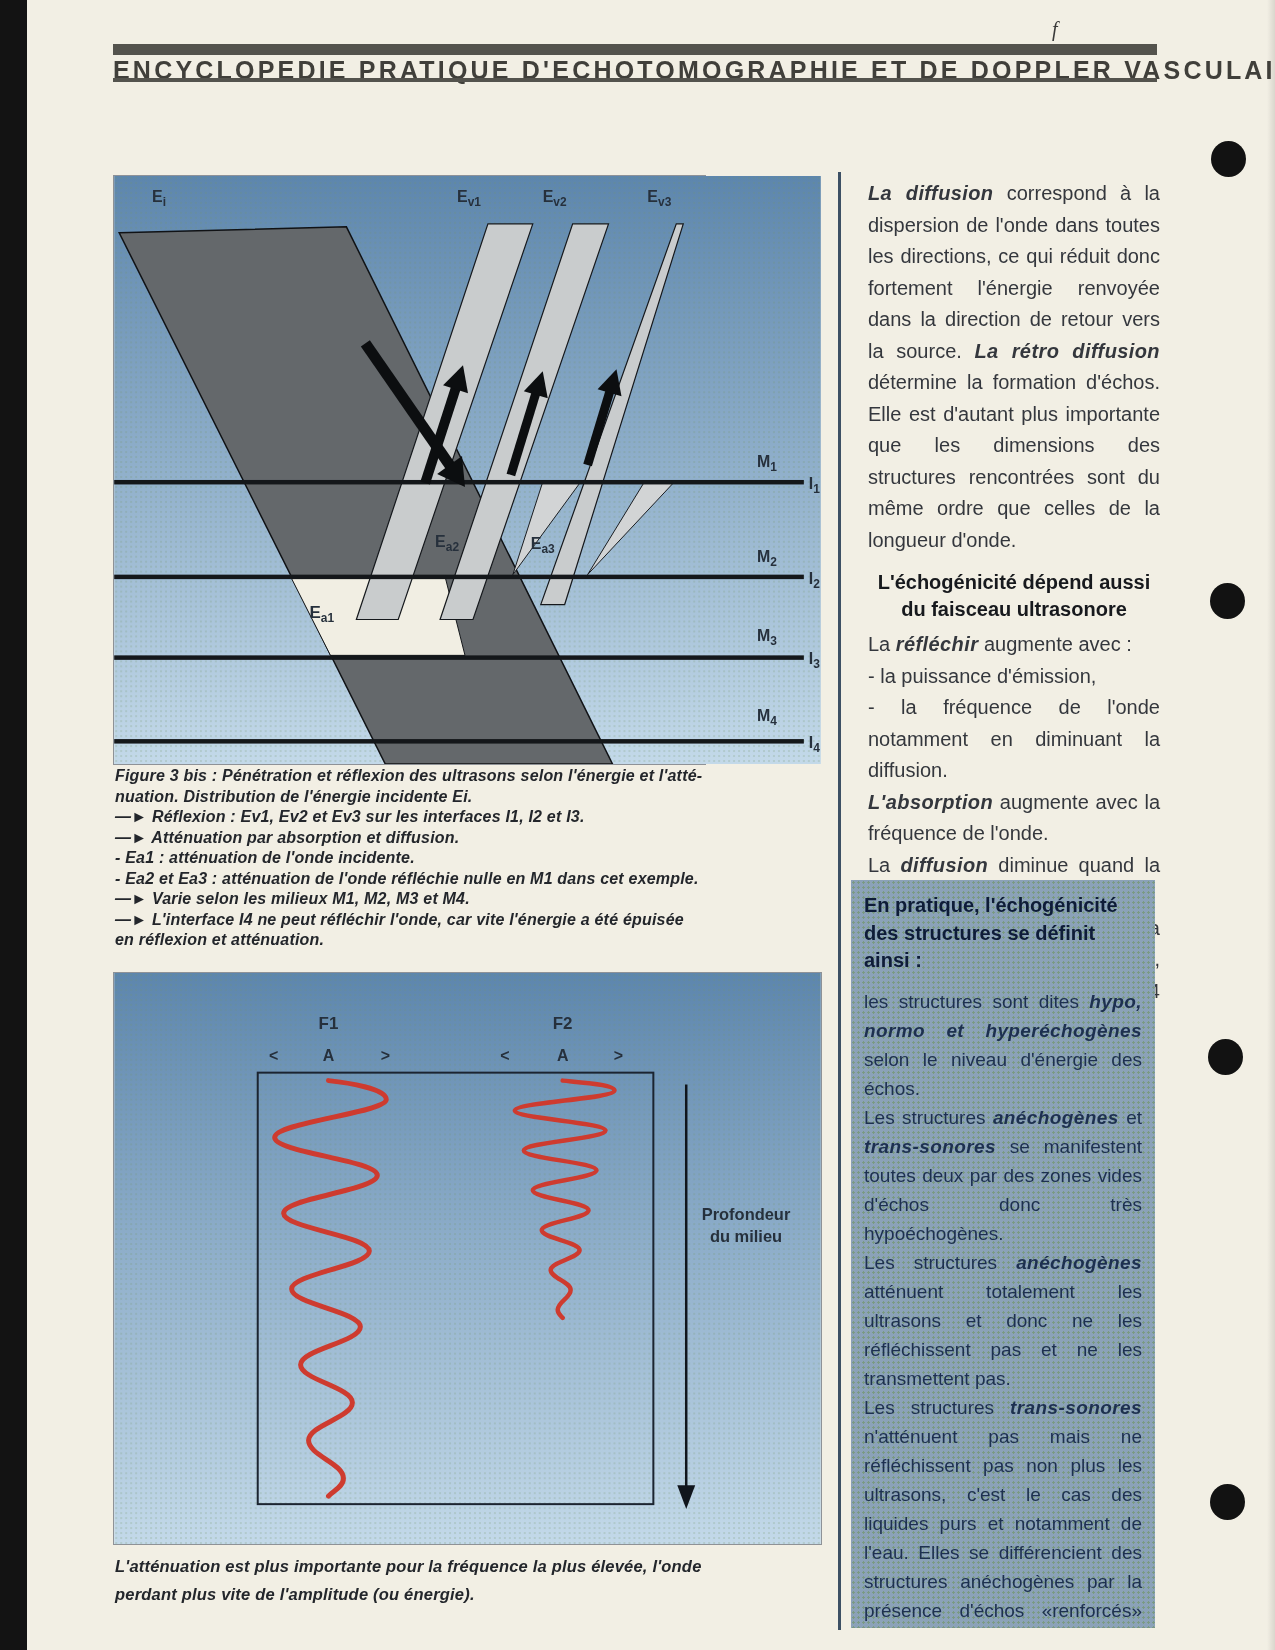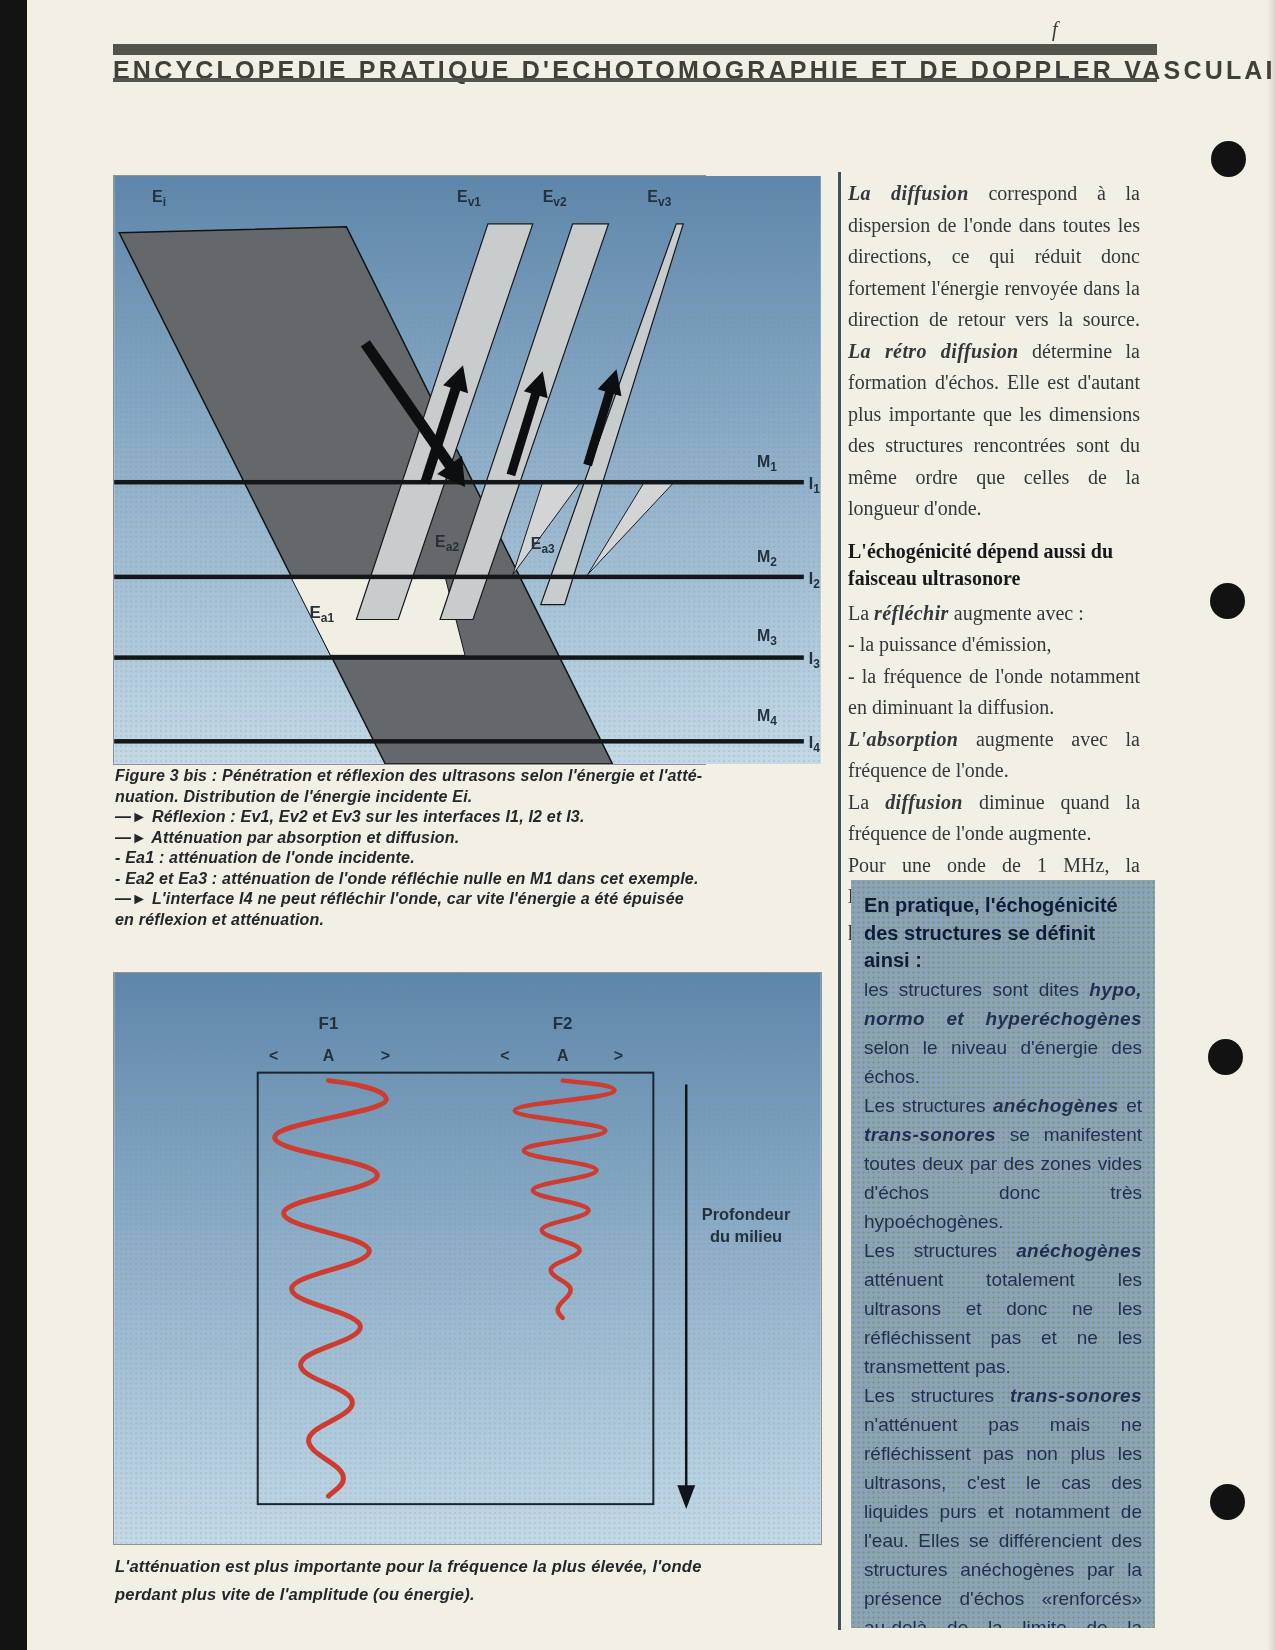--- a/index.html
+++ b/index.html
@@ -22,31 +22,31 @@
   svg{display:block;}
   .figlabel{fill:#26303c;font-weight:bold;font-size:16px;font-family:"Liberation Sans",sans-serif;}
   .figlabel .sub{font-size:12px;}
   
   .caption{color:#23262b;font-weight:bold;font-style:italic;letter-spacing:.2px;}
   #caption1{left:115px;top:766px;width:700px;font-size:16px;line-height:20.5px;}
   #caption2{left:115px;top:1552px;width:700px;font-size:16.5px;line-height:28px;}
   .cap-line{white-space:nowrap;}
   
   .v-rule{left:838px;top:172px;width:3px;height:1458px;background:#3d5064;}
-  .right-col{left:848px;top:178px;width:292px;color:#34373d;font-size:20px;line-height:31.5px;text-align:justify;font-family:Liberation Serif, serif;}
+  .right-col{left:868px;top:178px;width:292px;color:#34373d;font-size:20px;line-height:31.5px;text-align:justify;}
   .right-col .para{white-space:pre-line;}
   .em{font-weight:bold;font-style:italic;letter-spacing:.4px;}
-  .col-heading{font-weight:bold;color:#17191d;font-size:20px;line-height:27px;margin:13px 0 6px 0;text-align:left;}
+  .col-heading{font-weight:bold;color:#17191d;font-size:20px;line-height:27px;margin:13px 0 6px 0;text-align:center;}
   
   .practice-box{left:851px;top:880px;width:304px;height:748px;box-sizing:border-box;
      padding:12px 13px 10px 13px;overflow:hidden;
      background-color:#8ba2b8;
      background-image:radial-gradient(#7a9a83 1px, rgba(0,0,0,0) 1.2px);
      background-size:5px 5px;}
-  .box-heading{font-weight:bold;color:#0e1c38;font-size:20px;line-height:27.5px;margin-bottom:0;}
+  .box-heading{font-weight:bold;color:#0e1c38;font-size:20px;line-height:27.5px;margin-bottom:12px;}
   .box-body{color:#1d3050;font-size:19px;line-height:29px;text-align:justify;white-space:pre-line;}
   
   .hole{width:35px;height:36px;border-radius:50%;background:#121212;}
 </style>
 </head>
 <body>
 
 <div class="abs left-strip"></div>
 <div class="abs edge-shade"></div>
 <div class="abs hdr-bar"></div>
@@ -121,20 +121,21 @@
 </svg>
 </div>
 
 <div class="abs caption" id="caption1">
   <div class="cap-line">Figure 3 bis : Pénétration et réflexion des ultrasons selon l'énergie et l'atté-</div>
   <div class="cap-line">nuation. Distribution de l'énergie incidente Ei.</div>
   <div class="cap-line">—► Réflexion : Ev1, Ev2 et Ev3 sur les interfaces I1, I2 et I3.</div>
   <div class="cap-line">—► Atténuation par absorption et diffusion.</div>
   <div class="cap-line">- Ea1 : atténuation de l'onde incidente.</div>
   <div class="cap-line">- Ea2 et Ea3 : atténuation de l'onde réfléchie nulle en M1 dans cet exemple.</div>
+  <div class="cap-line">—► Varie selon les milieux M1, M2, M3 et M4.</div>
   <div class="cap-line">—► L'interface I4 ne peut réfléchir l'onde, car vite l'énergie a été épuisée</div>
   <div class="cap-line">en réflexion et atténuation.</div>
 </div>
 
 <div class="abs fig" id="fig3ter">
 <svg width="707" height="571" viewBox="0 0 709 573">
   <rect x="0" y="0" width="709" height="573" fill="url(#bgGrad)"></rect>
   <rect x="0" y="0" width="709" height="573" fill="url(#ht)"></rect>
 
   <rect x="144" y="100" width="397" height="433" fill="none" stroke="#1b2430" stroke-width="2"></rect>

